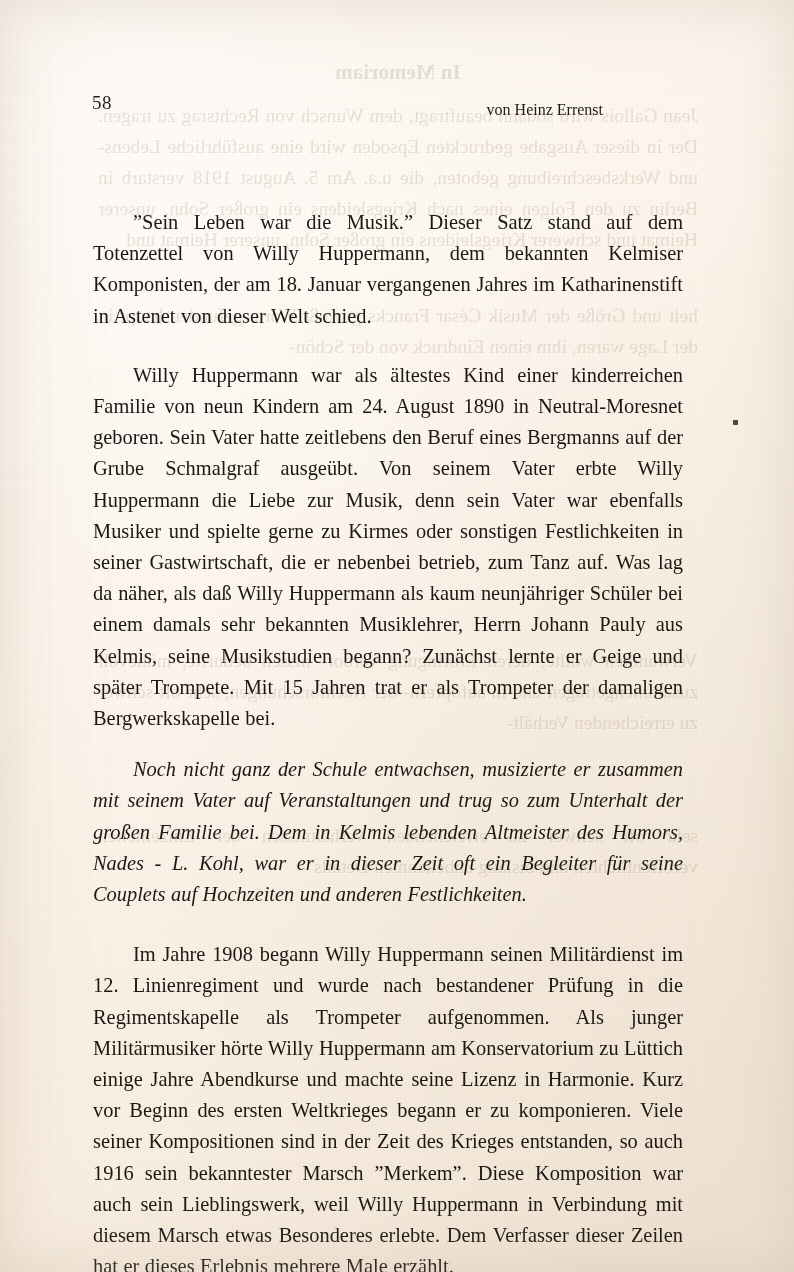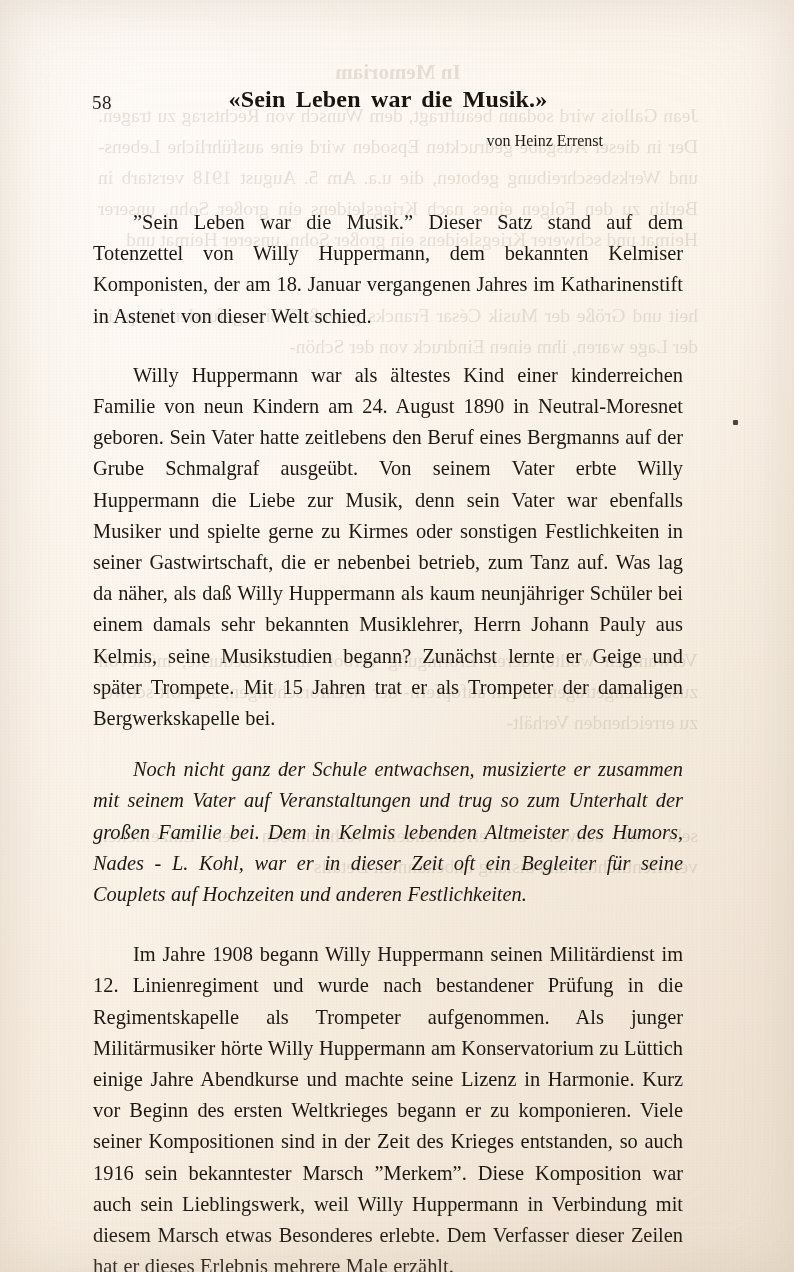--- a/index.html
+++ b/index.html
@@ -165,21 +165,20 @@
     <div class="bleed-head" style="top:60px;">In Memoriam</div>
     <div class="bleed-block" style="top:100px;">Jean Gallois wird sodann beauftragt, dem Wunsch von Rechtsrag zu tragen. Der in dieser Ausgabe gedruckten Epsoden wird eine ausführliche Lebens- und Werksbeschreibung geboten, die u.a. Am 5. August 1918 verstarb in Berlin zu den Folgen eines nach Kriegsleidens ein großer Sohn, unserer Heimat und schwerer Kriegsleidens ein großer Sohn, unserer Heimat und</div>
     <div class="bleed-block" style="top:300px;">heit und Größe der Musik César Francks gewußt Worte gefunden haupt in der Lage waren, ihm einen Eindruck von der Schön-</div>
     <div class="bleed-block" style="top:645px;">Verwandten wollte, deren Erbringung verbor- nissen bedurfte, mühevoll zusammengetragen und in aufopfern- der Nachforschungen, sehr oft schwer zu erreichenden Verhält-</div>
     <div class="bleed-block" style="top:820px;">sehr oft schwer zu erreichenden Verhältnissen der Einzelheiten veröffentlichten und bislang unbekannten Details</div>
   </div>
 
   <div class="folio">58</div>
 
   <div class="titleblock">
-    <div class="title-line first">«Sein Leben war die Musik.»</div>
     <div class="byline">von Heinz Errenst</div>
   </div>
 
   <div class="body">
     <p class="para p1">”Sein Leben war die Musik.” Dieser Satz stand auf dem Totenzettel von Willy Huppermann, dem bekannten Kelmiser Komponisten, der am 18. Januar vergangenen Jahres im Katharinenstift in Astenet von dieser Welt schied.</p>
     <p class="para p2">Willy Huppermann war als ältestes Kind einer kinderreichen Familie von neun Kindern am 24. August 1890 in Neutral-Moresnet geboren. Sein Vater hatte zeitlebens den Beruf eines Bergmanns auf der Grube Schmalgraf ausgeübt. Von seinem Vater erbte Willy Huppermann die Liebe zur Musik, denn sein Vater war ebenfalls Musiker und spielte gerne zu Kirmes oder sonstigen Festlichkeiten in seiner Gastwirtschaft, die er nebenbei betrieb, zum Tanz auf. Was lag da näher, als daß Willy Huppermann als kaum neunjähriger Schüler bei einem damals sehr bekannten Musiklehrer, Herrn Johann Pauly aus Kelmis, seine Musikstudien begann? Zunächst lernte er Geige und später Trompete. Mit 15 Jahren trat er als Trompeter der damaligen Bergwerkskapelle bei.</p>
     <p class="para p3">Noch nicht ganz der Schule entwachsen, musizierte er zusammen mit seinem Vater auf Veranstaltungen und trug so zum Unterhalt der großen Familie bei. Dem in Kelmis lebenden Altmeister des Humors, Nades - L. Kohl, war er in dieser Zeit oft ein Begleiter für seine Couplets auf Hochzeiten und anderen Festlichkeiten.</p>
     <p class="para p4">Im Jahre 1908 begann Willy Huppermann seinen Militärdienst im 12. Linienregiment und wurde nach bestandener Prüfung in die Regimentskapelle als Trompeter aufgenommen. Als junger Militärmusiker hörte Willy Huppermann am Konservatorium zu Lüttich einige Jahre Abendkurse und machte seine Lizenz in Harmonie. Kurz vor Beginn des ersten Weltkrieges begann er zu komponieren. Viele seiner Kompositionen sind in der Zeit des Krieges entstanden, so auch 1916 sein bekanntester Marsch ”Merkem”. Diese Komposition war auch sein Lieblingswerk, weil Willy Huppermann in Verbindung mit diesem Marsch etwas Besonderes erlebte. Dem Verfasser dieser Zeilen hat er dieses Erlebnis mehrere Male erzählt.</p>
   </div>
 

